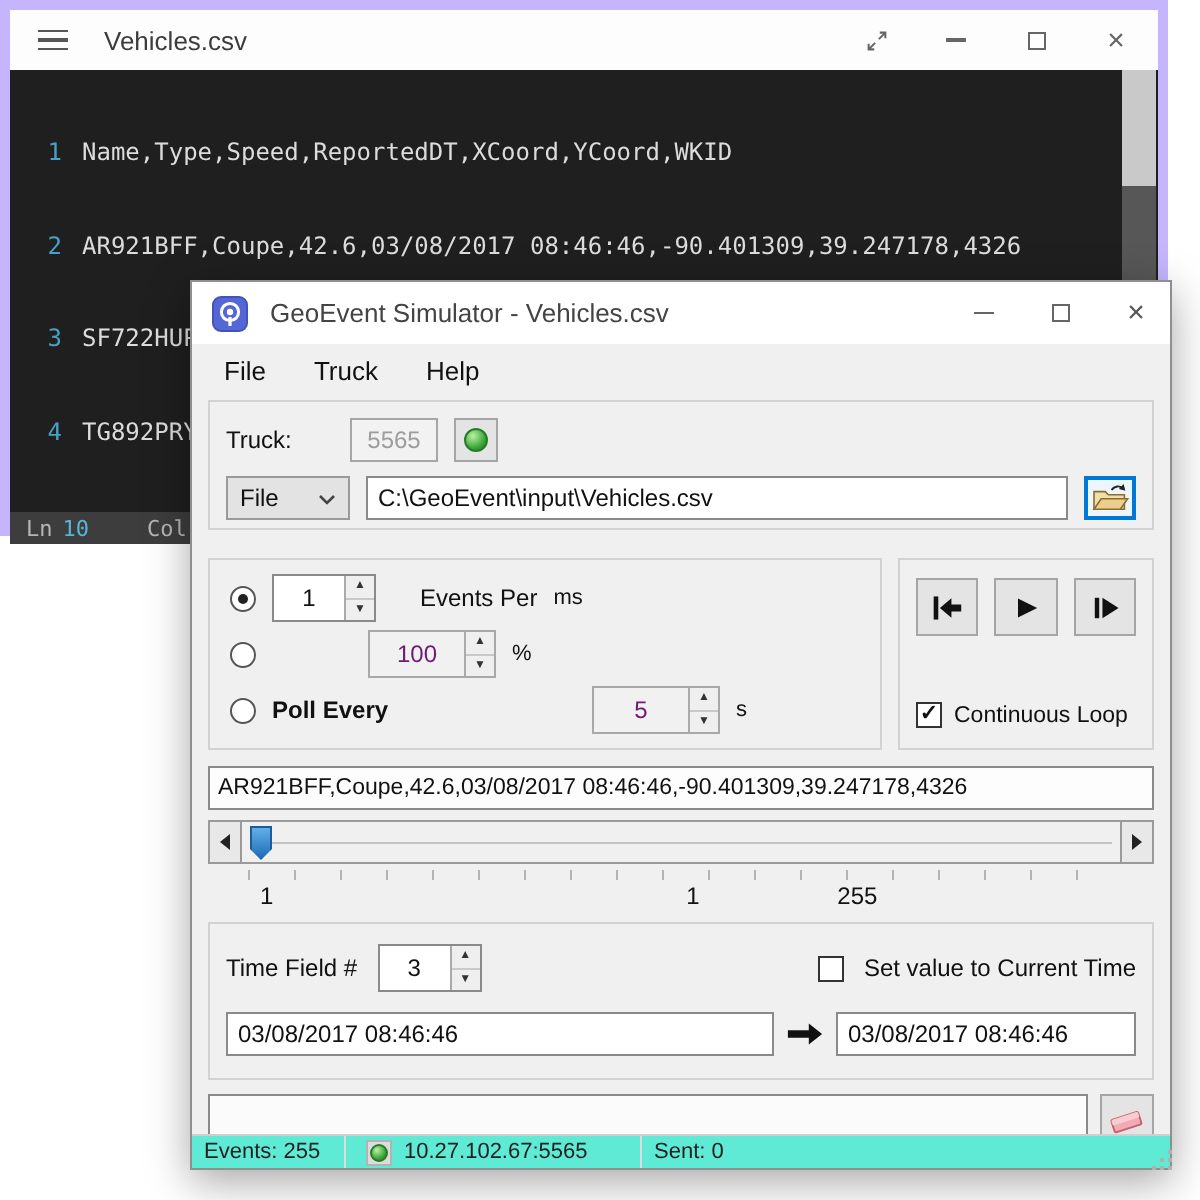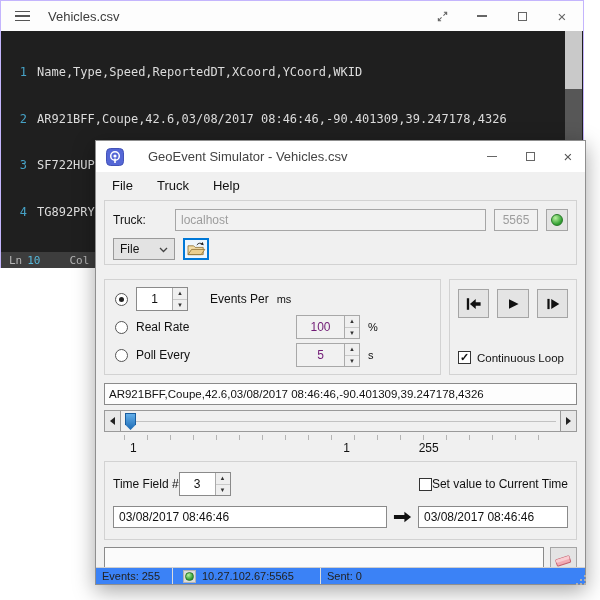--- a/index.html
+++ b/index.html
@@ -1,21 +1,21 @@
 <!DOCTYPE html>
 <html><head>
 <meta charset="utf-8">
 <style>
   * { margin:0; padding:0; box-sizing:border-box; }
   html,body { width:600px; height:600px; }
   body { font-family:"Liberation Sans", sans-serif; background:#ffffff; position:relative; overflow:hidden; }
 
   
   .editor { position:absolute; left:0; top:0; width:584px; height:268px; background:#fff;
-            border:1px solid #c4b5fd; z-index:1; }
+            border:5px solid #c4b5fd; z-index:1; }
   .e-tb { height:30px; display:flex; align-items:center; background:#fdfdfd; padding:0 14px; }
   .hamb { width:15px; display:inline-flex; flex-direction:column; gap:3px; margin-right:18px; cursor:pointer; }
   .hamb i { display:block; height:1.5px; background:#555; }
   .e-title { font-size:13px; color:#3c3c3c; }
   .e-btns { margin-left:auto; display:flex; align-items:center; gap:26px; }
   .e-btns .tbic { width:14px; height:14px; display:inline-flex; align-items:center; justify-content:center; color:#666; }
   .minbar { width:10px; height:1.5px; background:#666; display:block; }
   .maxbox { width:9px; height:9px; border:1.3px solid #666; display:block; }
   .xmark { font-size:15px; color:#666; line-height:1; }
 
@@ -29,21 +29,21 @@
   .e-status { height:16px; background:#3d3d3d; color:#b5b5b5; font-family:"DejaVu Sans Mono", monospace;
               font-size:11px; display:flex; align-items:center; padding:0 8px; gap:5px; }
   .e-status .cy { color:#56b6d8; }
   .e-status .colw { margin-left:24px; }
 
   
   .geo { position:absolute; left:95px; top:140px; width:491px; height:445px; background:#f0f0f0;
          border:1px solid #8f8f8f; box-shadow:0 6px 20px rgba(0,0,0,.35); z-index:5; font-size:12px; color:#111; }
   .g-tb { height:31px; background:#ffffff; display:flex; align-items:center; padding:0 10px; }
   .g-ico { width:18px; height:18px; flex:none; }
-  .g-title { margin-left:24px; font-size:13px; color:#444; }
+  .g-title { margin-left:11px; font-size:13px; color:#444; }
   .g-btns { margin-left:auto; display:flex; align-items:center; gap:24px; }
   .g-btns .tbic { color:#555; width:14px; height:14px; display:inline-flex; align-items:center; justify-content:center; }
 
   .menubar { height:26px; display:flex; align-items:center; padding:0 4px; font-size:13px; }
   .mitem { padding:4px 12px; cursor:default; }
 
   .g-content { padding:0 8px; }
 
   .grp { border:1px solid #d2d2d2; background:#f0f0f0; }
   .grp-server { margin-top:2px; height:65px; padding:8px; display:flex; flex-direction:column; gap:7px; }
@@ -102,32 +102,32 @@
   .sl-thumb { position:absolute; left:20px; top:2px; width:11px; height:17px;
               background:linear-gradient(#63aee9,#1f6db6); border:1px solid #1a5d9e;
               clip-path:polygon(0 0,100% 0,100% 68%,50% 100%,0 68%); cursor:grab; }
   .ticks { height:5px; margin:3px 20px 0; background:repeating-linear-gradient(90deg,#9a9a9a 0 1px,transparent 1px 23px); opacity:.7; }
   .sl-labels { display:flex; height:15px; align-items:center; font-size:12px; }
   .sl-labels .a { flex:1; text-align:left; padding-left:26px; }
   .sl-labels .b { flex:1; text-align:center; }
   .sl-labels .c { flex:1; text-align:left; padding-right:14px; }
 
   .grp-time { margin-top:6px; padding:9px 8px 11px; }
-  .trow1 { display:flex; align-items:center; height:26px; }
+  .trow1 { display:flex; align-items:center; gap:10px; height:26px; }
   .tspacer { flex:1; }
   .trow2 { display:flex; align-items:center; gap:6px; margin-top:9px; }
   .time-from { flex:2; }
   .time-to { width:150px; flex:none; }
   .fat-arrow { flex:none; display:flex; align-items:center; }
 
   .progress-row { margin-top:7px; display:flex; align-items:center; gap:6px; }
   .progress { flex:1; height:24px; border:1px solid #8a8a8a; background:#fbfbfb; }
   .eraser-btn { width:27px; height:24px; flex:none; }
 
-  .g-status { position:absolute; left:0; bottom:0; width:100%; height:17px; background:#3b82f6;
+  .g-status { position:absolute; left:0; bottom:0; width:100%; height:17px; background:#5eead4;
               border-top:1px solid #cfcfcf; display:flex; align-items:stretch; font-size:11px; color:#222; }
   .sp { display:flex; align-items:center; border-right:1px solid #dcdcdc; }
   .sp1 { width:77px; padding-left:6px; }
   .sp2 { width:208px; justify-content:center; }
   .sp3 { width:148px; padding-left:10px; gap:6px; }
   .sp4 { flex:1; padding-left:6px; border-right:none; }
   .dotbox { width:13px; height:13px; background:#dcdcdc; border:1px solid #b3b3b3; display:flex; align-items:center; justify-content:center; }
   .dot { width:9px; height:9px; border-radius:50%; border:1px solid #2a7a2a;
          background:radial-gradient(circle at 35% 30%, #b9f2a0, #36a336 65%, #1d7a1d); }
   .grip { position:absolute; right:3px; bottom:3px; width:2px; height:2px; background:#b0b0b0;
@@ -214,35 +214,35 @@
     <span class="mitem">File</span>
     <span class="mitem">Truck</span>
     <span class="mitem">Help</span>
   </div>
 
   <div class="g-content">
 
     <div class="grp grp-server">
       <div class="frow">
         <span class="lab-server">Truck:</span>
-        <input class="inp dis grow" readonly="" value="localhost" style="">
         <input class="inp dis port" readonly="" value="5565" style="">
         <span class="btn conn-btn">
             <span class="sphere"></span>
           </span>
       </div>
       <div class="frow">
         <div class="sel">
           <span>File</span>
           <span class="chev">
             <svg width="9" height="6" viewBox="0 0 9 6">
                 <path d="M1 1 L4.5 4.5 L8 1" stroke="#444" stroke-width="1.3" fill="none"></path>
               </svg>
           </span>
         </div>
+        <input class="inp grow" value="C:\GeoEvent\input\Vehicles.csv" style="">
         <span class="btn folder-btn">
           <svg width="20" height="16" viewBox="0 0 24 20">
             <path d="M2 6 L9 6 L11 8 L21 8 L21 17 L2 17 Z" fill="#f3dda8" stroke="#8a6d2f"></path>
             <path d="M2 17 L6.5 10.5 L23 10.5 L18.5 17 Z" fill="#eccf8f" stroke="#8a6d2f"></path>
             <path d="M13 5 C15 2.2 18 2.2 20 4" stroke="#222" stroke-width="1.2" fill="none"></path>
             <path d="M20.5 1.2 L21.6 5.4 L17.6 4.4 Z" fill="#222"></path>
           </svg>
         </span>
       </div>
     </div>
@@ -257,33 +257,32 @@
             <span class="sarr">
                 <span class="sa">▲</span>
                 <span class="sa">▼</span>
               </span>
           </div>
           <span class="rlab gap18">Events Per</span>
           <span class="unit">ms</span>
         </div>
         <div class="rrow">
           <span class="radio"></span>
-          <span class="rlab" style="width:104px;">Real Rate</span>
           <div class="spin w62 dis" style="margin-left:48px;">
             <span class="sval">100</span>
             <span class="sarr">
                 <span class="sa">▲</span>
                 <span class="sa">▼</span>
               </span>
           </div>
           <span class="unit">%</span>
         </div>
         <div class="rrow">
           <span class="radio"></span>
-          <span class="rlab" style="width:104px;">Poll Every</span>
+          <span class="rlab" style="width:104px;font-weight:bold;">Poll Every</span>
           <div class="spin w62 dis" style="margin-left:48px;">
             <span class="sval">5</span>
             <span class="sarr">
                 <span class="sa">▲</span>
                 <span class="sa">▼</span>
               </span>
           </div>
           <span class="unit">s</span>
         </div>
       </div>

